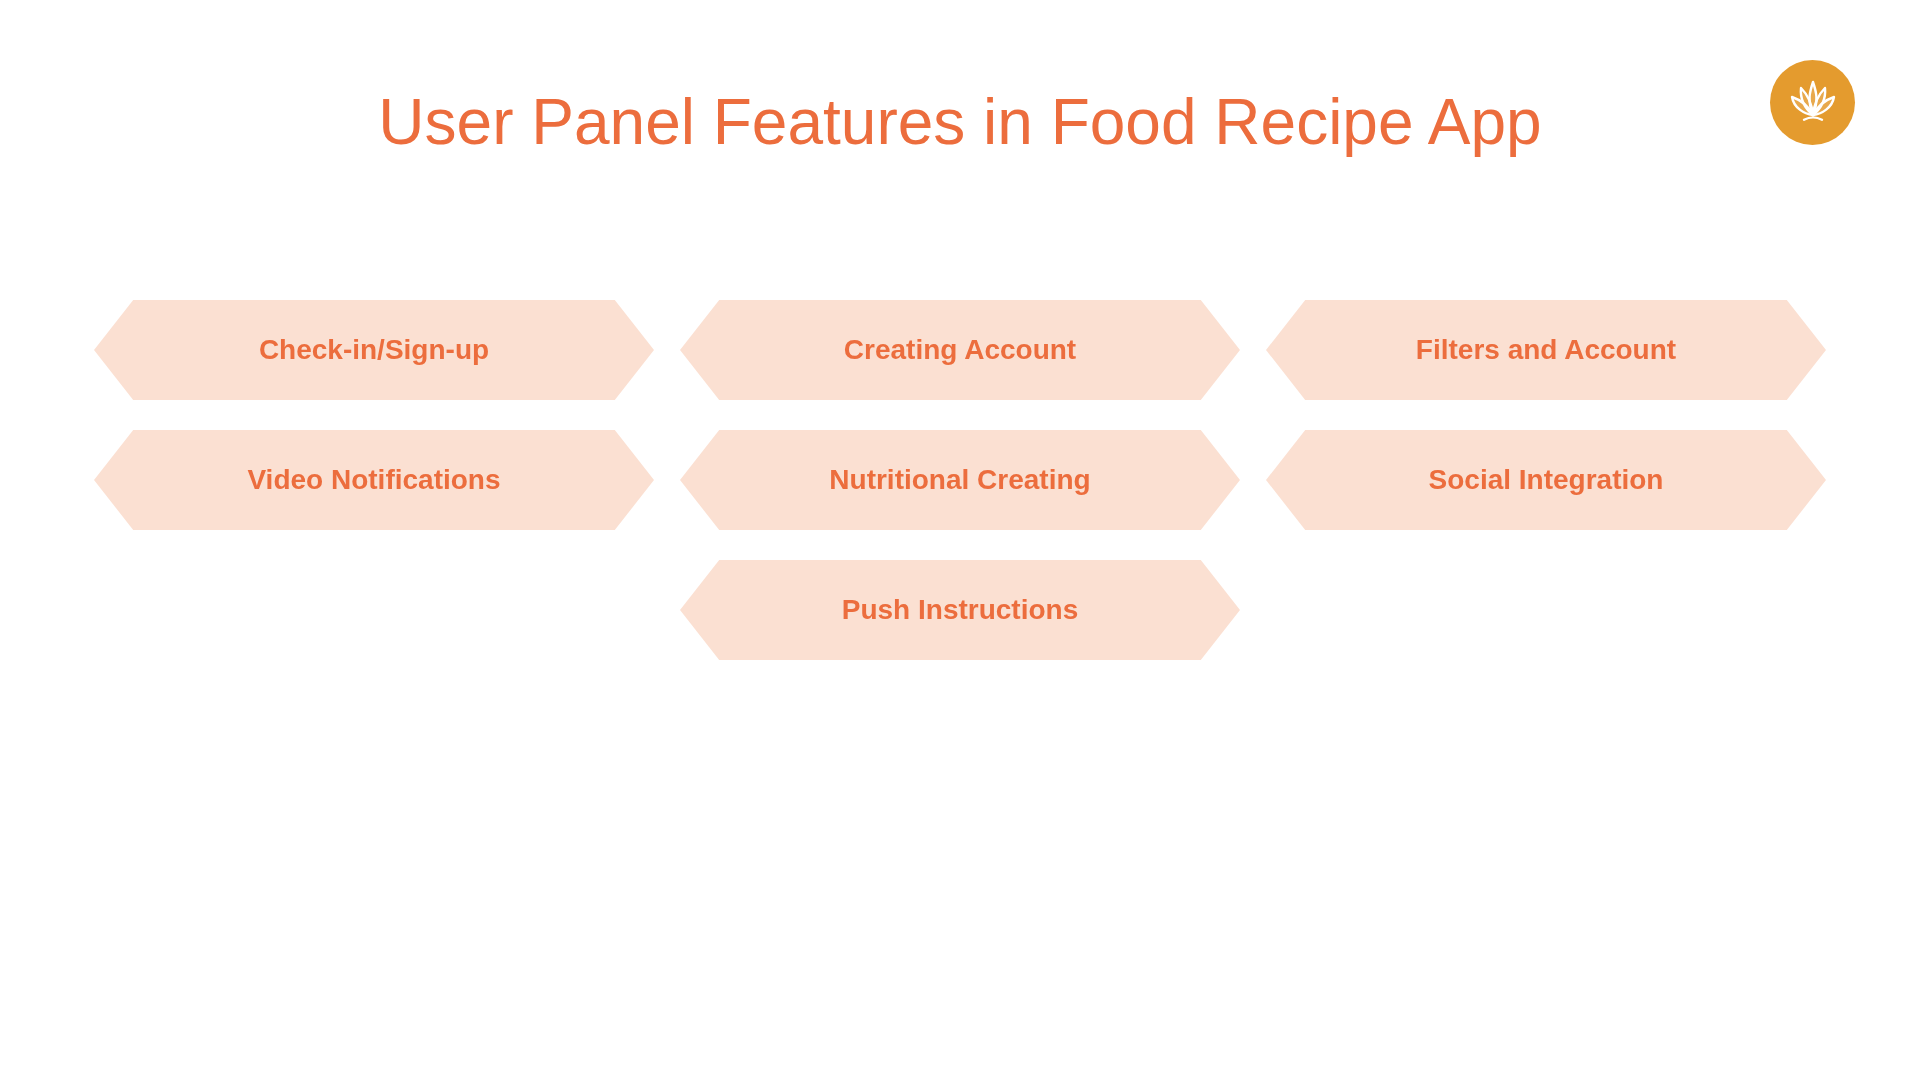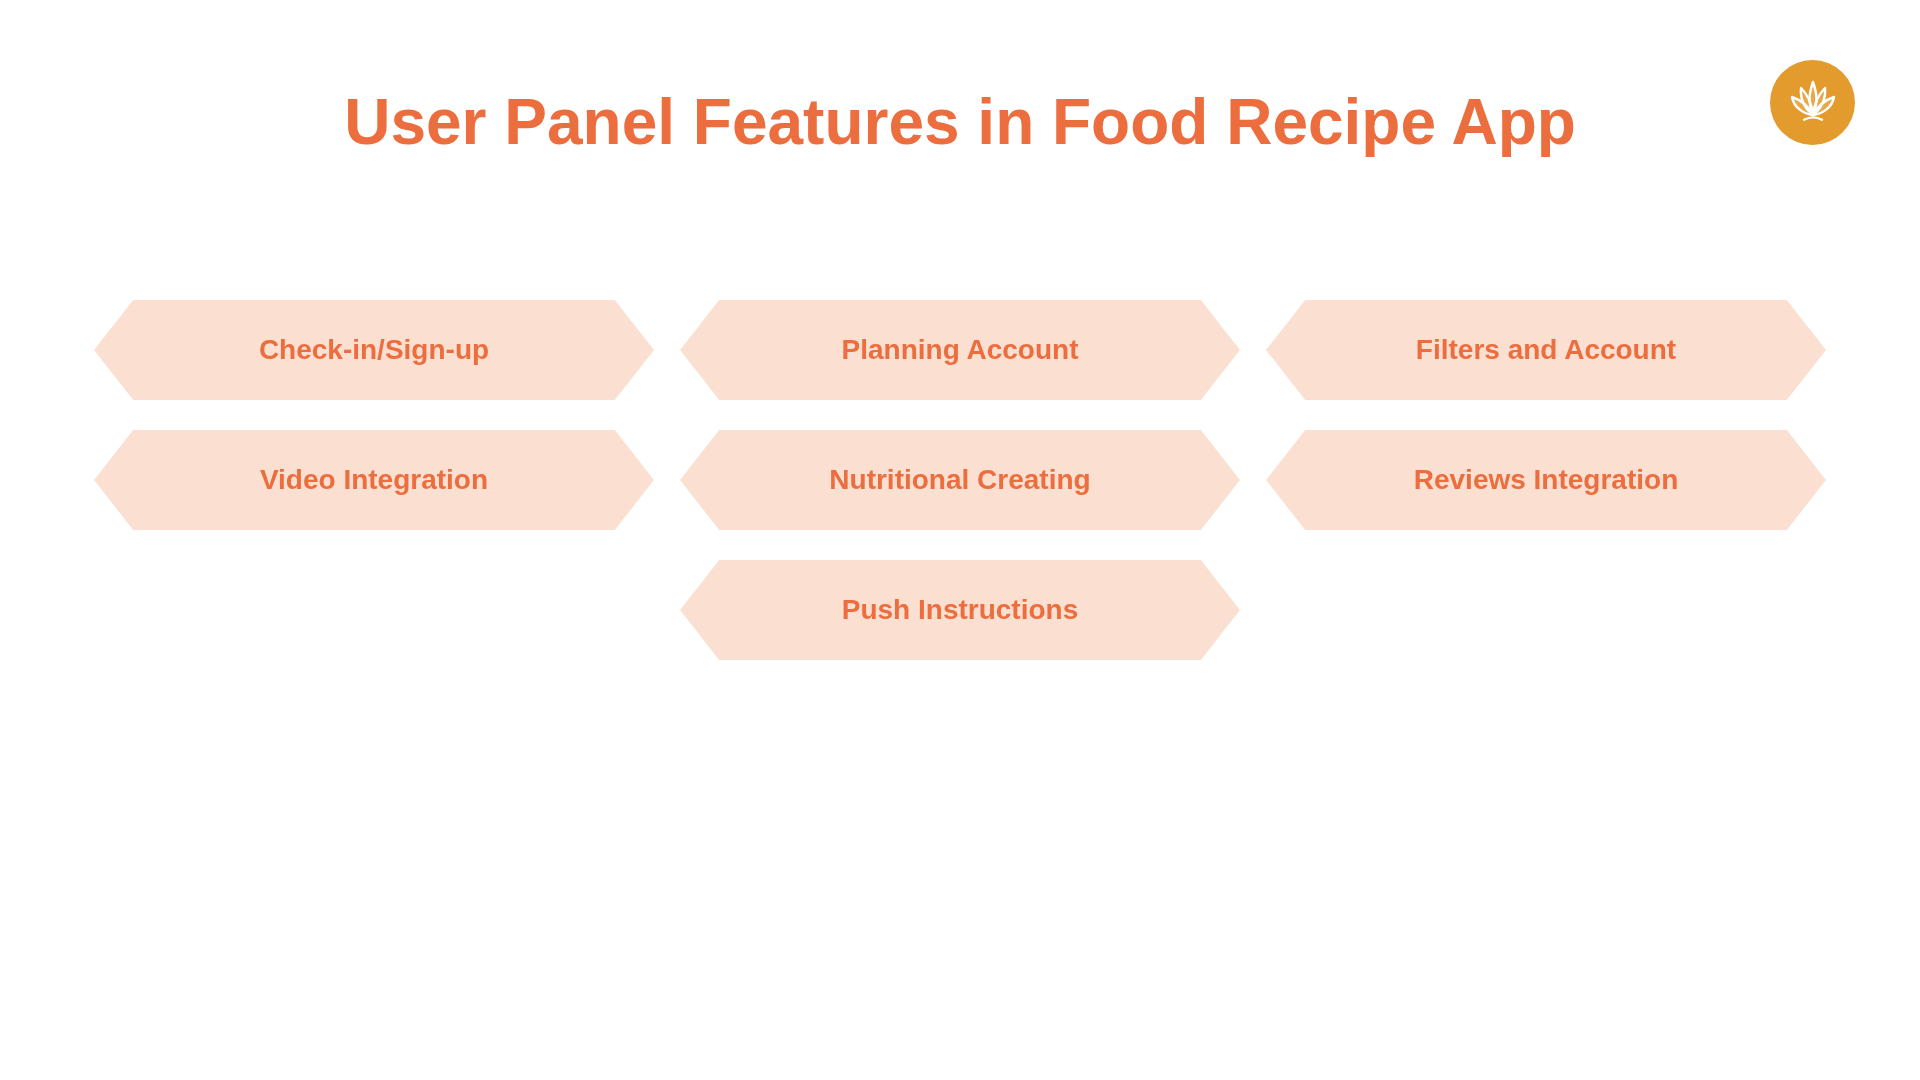--- a/index.html
+++ b/index.html
@@ -10,21 +10,21 @@
     font-family: 'Segoe UI', Tahoma, Geneva, Verdana, sans-serif;
     position: relative;
     overflow: hidden;
   }
   .title {
     position: absolute;
     top: 85px;
     left: 50%;
     transform: translateX(-50%);
     font-size: 64px;
-    font-weight: 700;
+    font-weight: 400;
     color: #ec6d3d;
     white-space: nowrap;
   }
   .logo {
     position: absolute;
     top: 60px;
     right: 65px;
     width: 85px;
     height: 85px;
     border-radius: 50%;
@@ -79,24 +79,24 @@
     <path d="M70 25 C60 35 52 50 50 70 C62 60 72 45 70 25 Z" fill="#ffffff" fill-opacity="0.15"></path>
     <path d="M15 40 C30 45 42 55 50 70 C35 68 18 58 15 40 Z" fill="#ffffff" fill-opacity="0.15"></path>
     <path d="M85 40 C70 45 58 55 50 70 C65 68 82 58 85 40 Z" fill="#ffffff" fill-opacity="0.15"></path>
     <path d="M35 78 Q50 70 65 78"></path>
   </svg>
 </div>
 
 <div class="rows">
   <div class="row">
     <div class="hex">Check-in/Sign-up</div>
-    <div class="hex">Planning Account</div>
+    <div class="hex">Creating Account</div>
     <div class="hex">Filters and Account</div>
   </div>
   <div class="row">
-    <div class="hex">Video Integration</div>
+    <div class="hex">Video Notifications</div>
     <div class="hex">Nutritional Creating</div>
-    <div class="hex">Reviews Integration</div>
+    <div class="hex">Social Integration</div>
   </div>
   <div class="row">
     <div class="hex">Push Instructions</div>
   </div>
 </div>
 
 </body></html>

